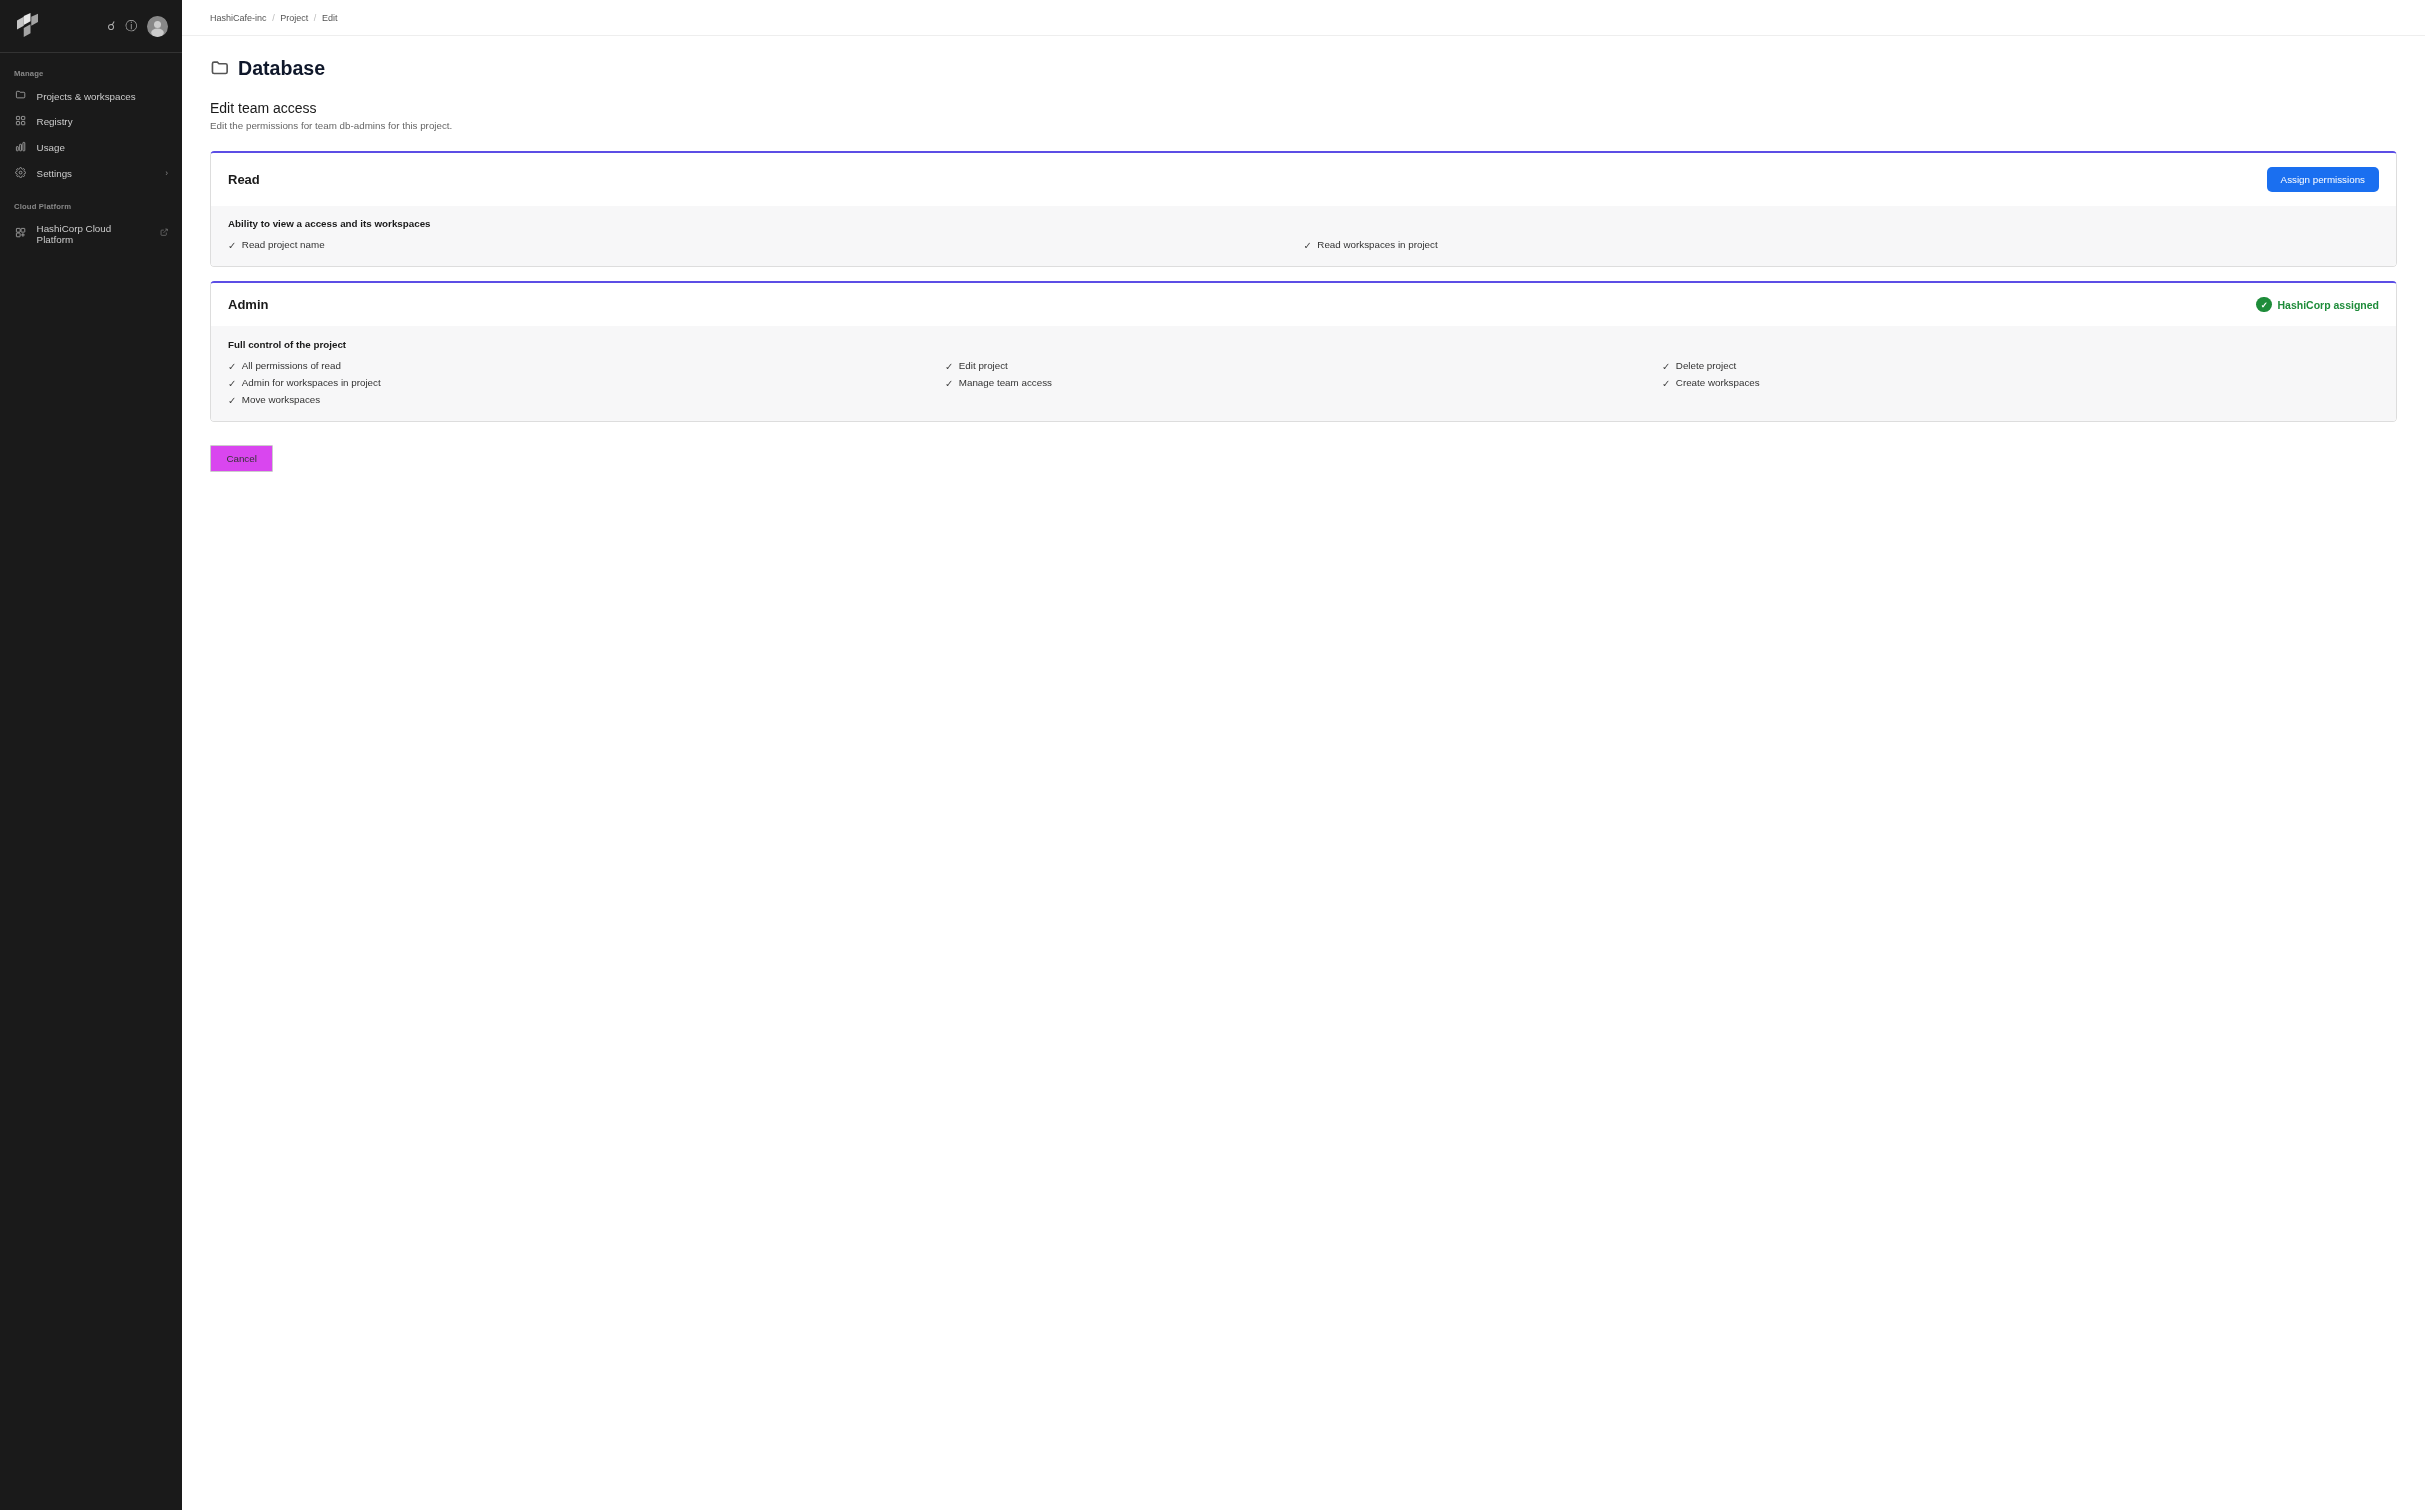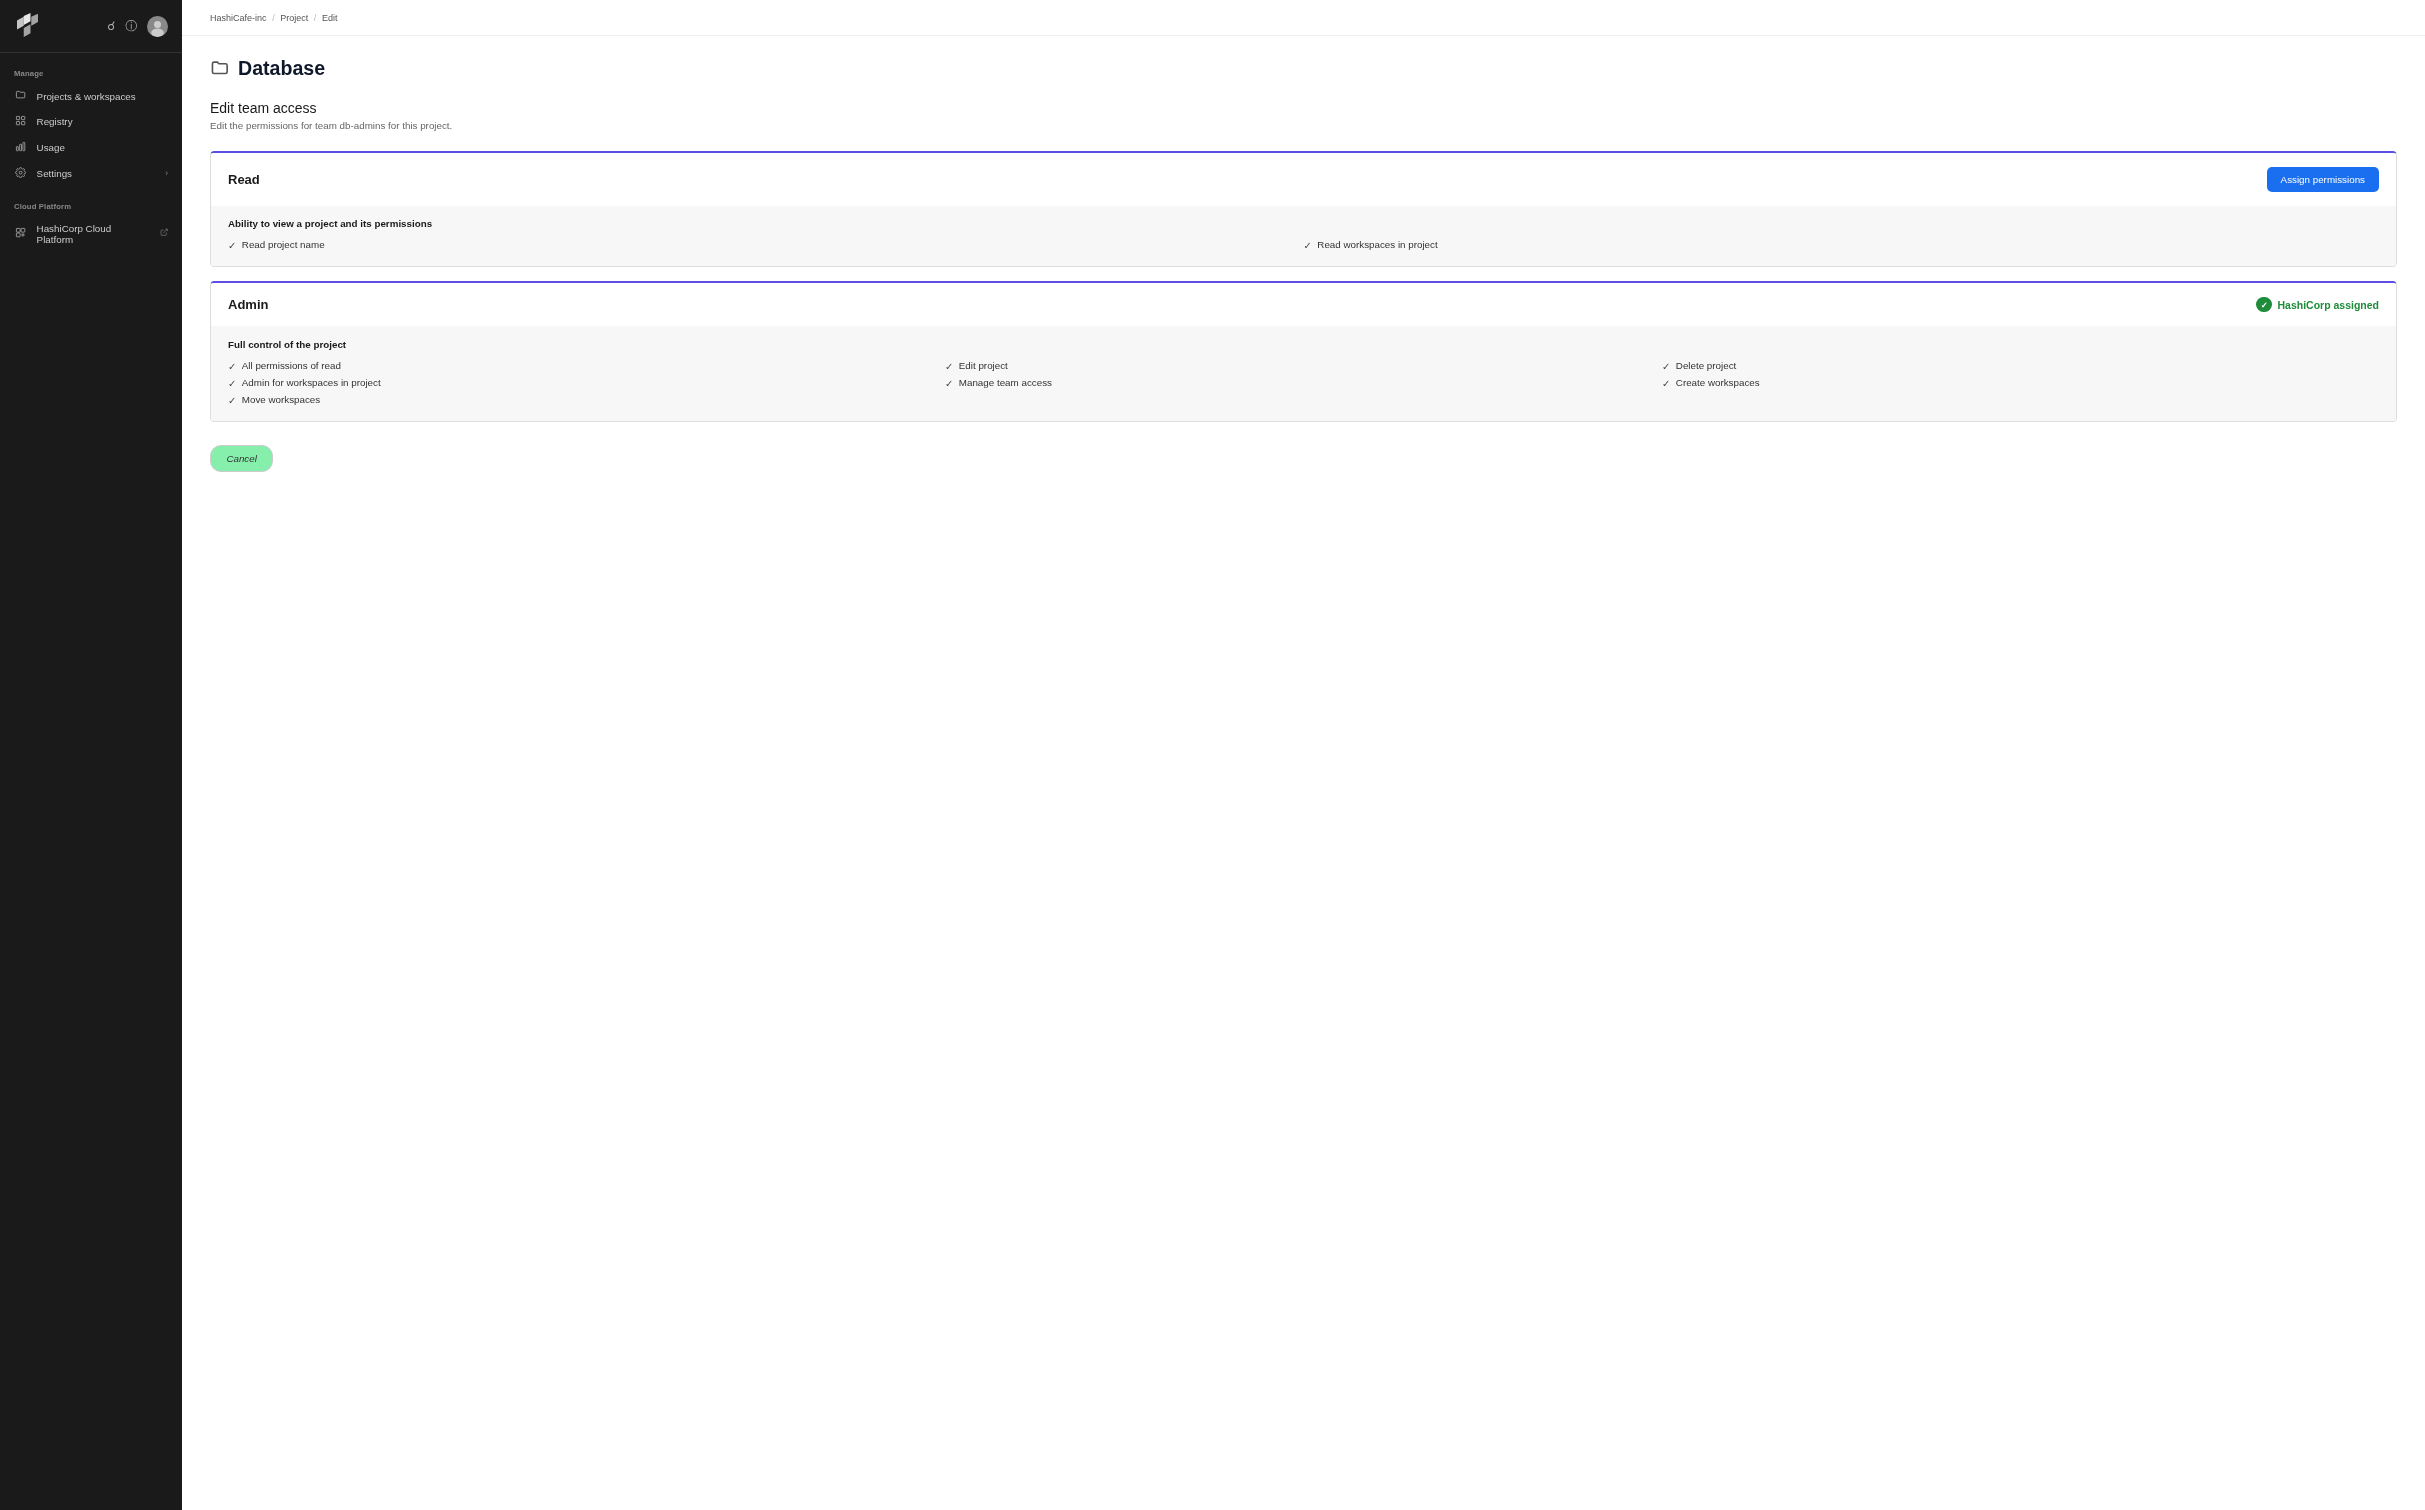--- a/index.html
+++ b/index.html
@@ -222,29 +222,28 @@
       color: #333;
     }
     .perm-check {
       color: #444;
       margin-top: 0.7px;
       flex-shrink: 0;
     }
 
     
     .btn-cancel {
-      background: #86efac;
+      background: #d946ef;
       color: #333;
       border: 0.7px solid #ccc;
-      border-radius: 11px;
+      border-radius: 1px;
       padding: 7px 15.4px;
       font-size: 9.8px;
       cursor: pointer;
       margin-top: 8.4px;
-      font-style: italic;
     }
   </style>
 </head>
 <body>
 
 <div class="sidebar">
   <div class="sidebar-header">
     <div class="sidebar-logo">
 
       <svg width="25" height="25" viewBox="0 0 36 36" fill="none" xmlns="http://www.w3.org/2000/svg">
@@ -360,21 +359,21 @@
     <h2 class="section-heading">Edit team access</h2>
     <p class="section-subtext">Edit the permissions for team db-admins for this project.</p>
 
     
     <div class="permission-card">
       <div class="card-header">
         <span class="card-title">Read</span>
         <button class="btn-assign">Assign permissions</button>
       </div>
       <div class="card-body">
-        <div class="card-body-title">Ability to view a project and its permissions</div>
+        <div class="card-body-title">Ability to view a access and its workspaces</div>
         <div class="permissions-grid two-col">
           <div class="perm-item">
             <span class="perm-check">✓</span>
             <span>Read project name</span>
           </div>
           <div class="perm-item">
             <span class="perm-check">✓</span>
             <span>Read workspaces in project</span>
           </div>
         </div>

